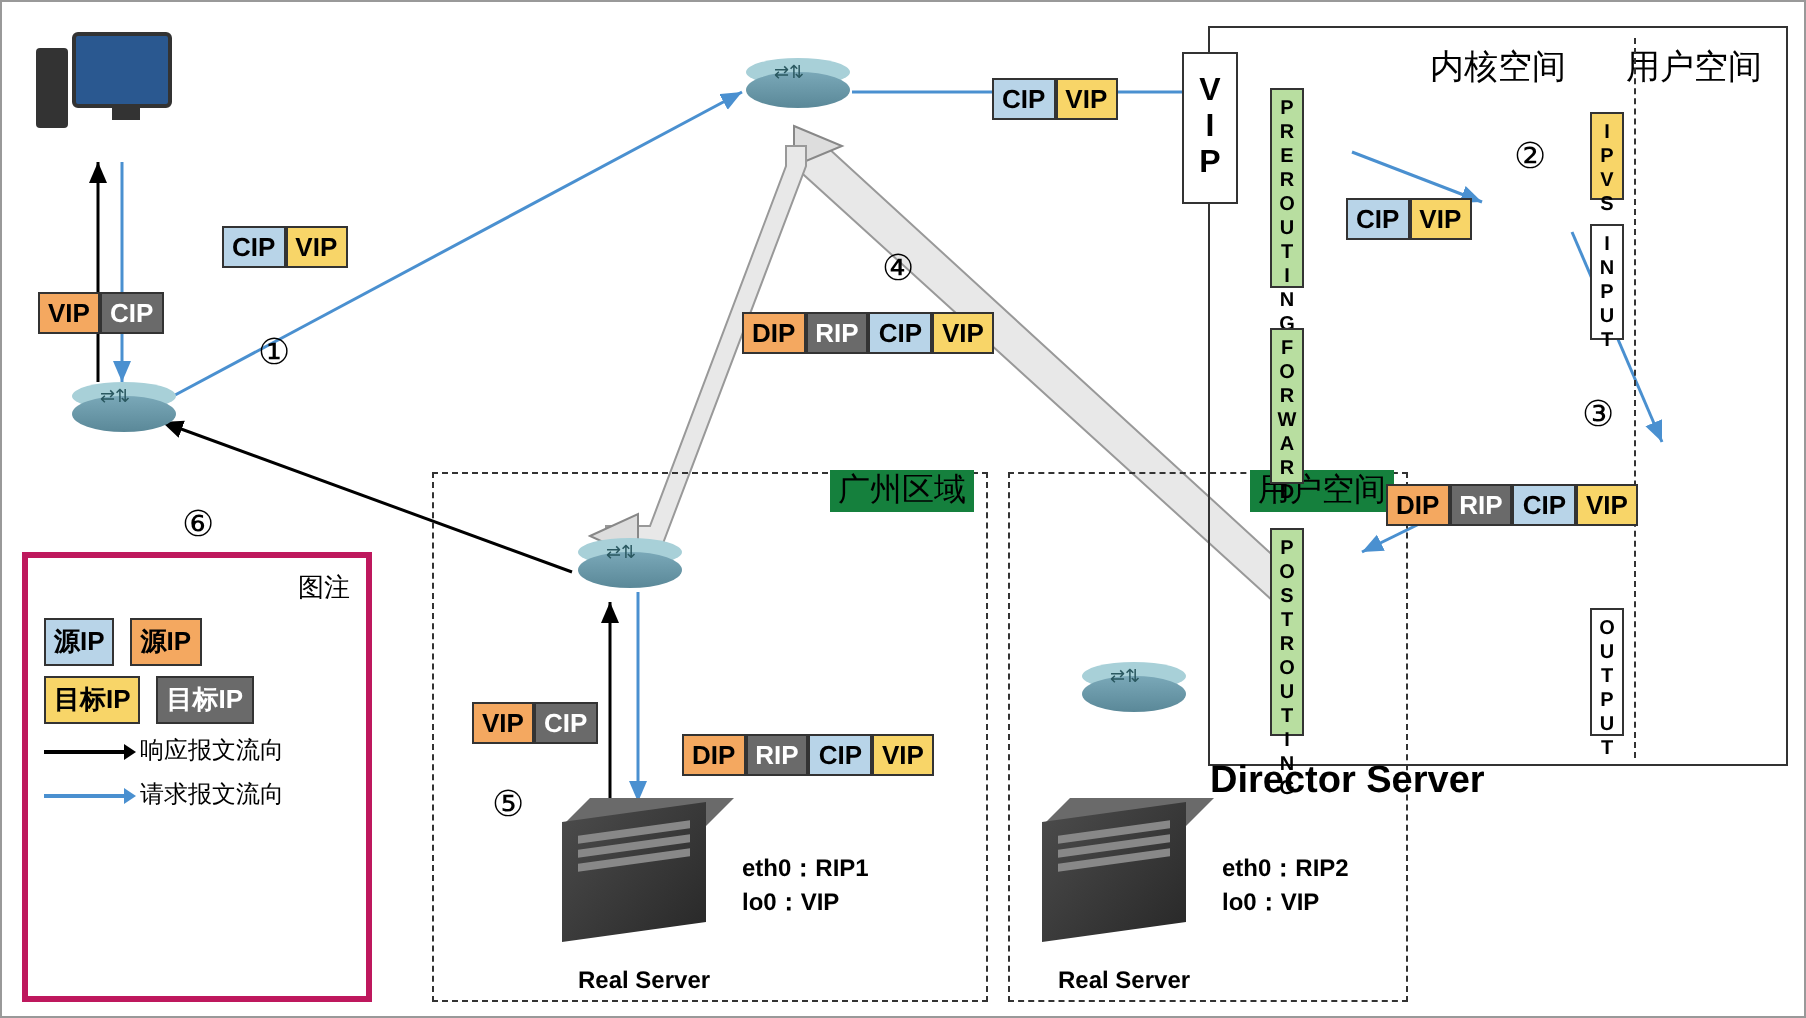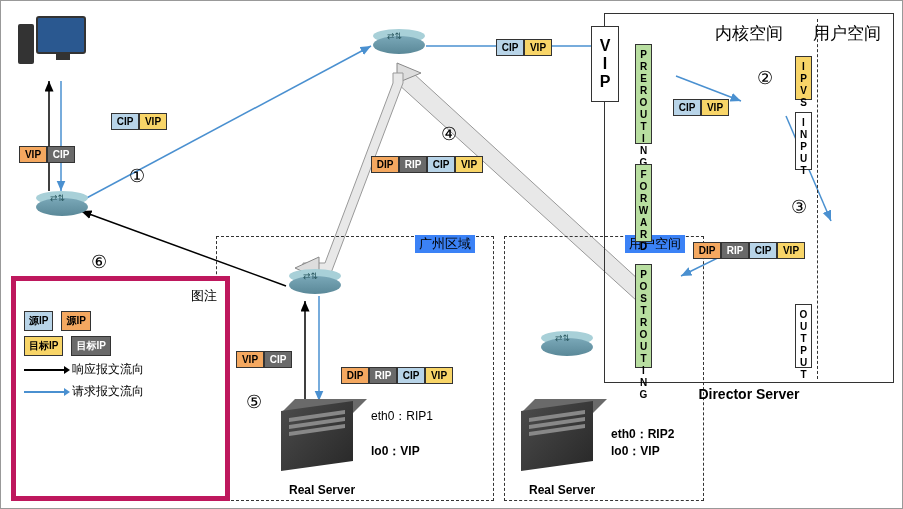--- a/index.html
+++ b/index.html
@@ -1,52 +1,52 @@
 <!DOCTYPE html>
 <html><head>
 <meta charset="utf-8">
 <style>
 *{margin:0;padding:0;box-sizing:border-box}
 body{font-family:Arial,"Microsoft YaHei",sans-serif;font-size:12px;background:#fff}
 .canvas{position:relative;width:903px;height:509px;border:1px solid #999;background:#fff}
-.tag{display:inline-block;border:1px solid #333;padding:2px 4px;font-size:10px;font-weight:bold;text-align:center;min-width:28px}
+.tag{display:inline-block;border:1px solid #333;padding:2px 4px;font-size:13px;font-weight:bold;text-align:center;min-width:28px}
 .tag-group{display:flex;position:absolute}
 .t-blue{background:#b8d4e8}
 .t-orange{background:#f4a860}
 .t-yellow{background:#f8d568}
 .t-gray{background:#6a6a6a;color:#fff}
 .t-green{background:#b8dea0}
 .computer{position:absolute;left:35px;top:15px}
 .monitor{width:50px;height:38px;background:#2a5890;border:2px solid #333;border-radius:3px;position:relative}
 .monitor::after{content:"";position:absolute;bottom:-8px;left:18px;width:14px;height:8px;background:#333}
 .tower{position:absolute;left:-18px;top:8px;width:16px;height:40px;background:#333;border-radius:2px}
 .router{position:absolute;width:52px;height:32px}
 .router-body{width:52px;height:18px;background:linear-gradient(#7aa8b8,#5a8898);border-radius:26px/9px;position:relative;top:7px}
 .router-top{position:absolute;width:52px;height:14px;background:#a8d0d8;border-radius:50%;top:0}
 .router-arrows{position:absolute;top:2px;left:14px;font-size:9px;color:#2a5860}
 .server{position:absolute;width:72px;height:72px}
 .server-body{width:72px;height:60px;background:linear-gradient(135deg,#4a4a4a,#2a2a2a);transform:skewY(-8deg);position:relative}
 .server-top{position:absolute;width:72px;height:14px;background:#6a6a6a;transform:skewX(-45deg);top:-7px;left:7px}
 .server-slots{position:absolute;top:8px;left:8px;right:8px}
 .server-slot{height:4px;background:#888;margin-bottom:3px}
-.legend{position:absolute;left:10px;top:275px;width:219px;height:225px;border:5px solid #be185d;background:#fff;padding:6px 8px}
+.legend{position:absolute;left:10px;top:275px;width:175px;height:225px;border:3px solid #be185d;background:#fff;padding:6px 8px}
 .legend-title{text-align:right;font-size:13px;margin-bottom:6px}
 .legend-row{display:flex;align-items:center;margin-bottom:5px;gap:8px}
 .arrow-sample{width:40px;height:14px;position:relative}
 .arrow-sample::before{content:"";position:absolute;left:0;top:4px;right:8px;height:6px;background:#ddd;border:1px solid #888}
 .arrow-sample::after{content:"";position:absolute;right:0;top:0;border-left:10px solid #bbb;border-top:7px solid transparent;border-bottom:7px solid transparent}
 .line-sample{width:40px;height:2px}
 .line-blue{background:#4a90d0}
 .line-black{background:#000}
 .line-arrow{position:relative}
 .line-arrow::after{content:"";position:absolute;right:-6px;top:-3px;border-left:6px solid currentColor;border-top:4px solid transparent;border-bottom:4px solid transparent}
 .region{position:absolute;border:1.5px dashed #333;background:transparent}
-.region-label{position:absolute;top:-2px;right:18px;background:#3b82f6;padding:0 4px;font-size:13px}
+.region-label{position:absolute;top:-2px;right:6px;background:#15803d;padding:0 4px;font-size:16px}
 .director{position:absolute;right:8px;top:12px;width:290px;height:370px;border:1.5px solid #333}
-.director-title{position:absolute;bottom:-20px;width:100%;text-align:center;font-weight:bold;font-size:14px}
+.director-title{position:absolute;bottom:-20px;width:100%;font-weight:bold;font-size:19px}
 .vbox{position:absolute;border:1px solid #333;background:#b8dea0;writing-mode:vertical-lr;text-orientation:upright;text-align:center;padding:4px 2px;font-size:10px;font-weight:bold;letter-spacing:1px}
 .vbox-white{background:#fff}
 .vbox-yellow{background:#f8d568}
 .vip-box{position:absolute;left:-14px;top:12px;border:1px solid #333;background:#fff;width:28px;height:76px;display:flex;flex-direction:column;align-items:center;justify-content:center;font-weight:bold;font-size:16px}
 .circle-num{position:absolute;font-size:18px}
 .dash-divider{position:absolute;border-left:1.5px dashed #333}
 svg.conn{position:absolute;top:0;left:0;width:903px;height:509px;pointer-events:none}
 </style>
 </head>
 <body>
@@ -146,21 +146,21 @@
 <div class="server" style="left:280px;top:405px">
   <div class="server-top"></div>
       <div class="server-body">
         <div class="server-slots">
           <div class="server-slot"></div>
           <div class="server-slot"></div>
           <div class="server-slot"></div>
         </div>
       </div>
 </div>
-<div style="position:absolute;left:370px;top:407px;font-size:12px;font-weight:normal">eth0：RIP1</div>
+<div style="position:absolute;left:370px;top:425px;font-size:12px;font-weight:bold">eth0：RIP1</div>
 <div style="position:absolute;left:370px;top:442px;font-size:12px;font-weight:bold">lo0：VIP</div>
 <div style="position:absolute;left:288px;top:482px;font-size:12px;font-weight:bold">Real Server</div>
 
 <div class="server" style="left:520px;top:405px">
   <div class="server-top"></div>
       <div class="server-body">
         <div class="server-slots">
           <div class="server-slot"></div>
           <div class="server-slot"></div>
           <div class="server-slot"></div>

